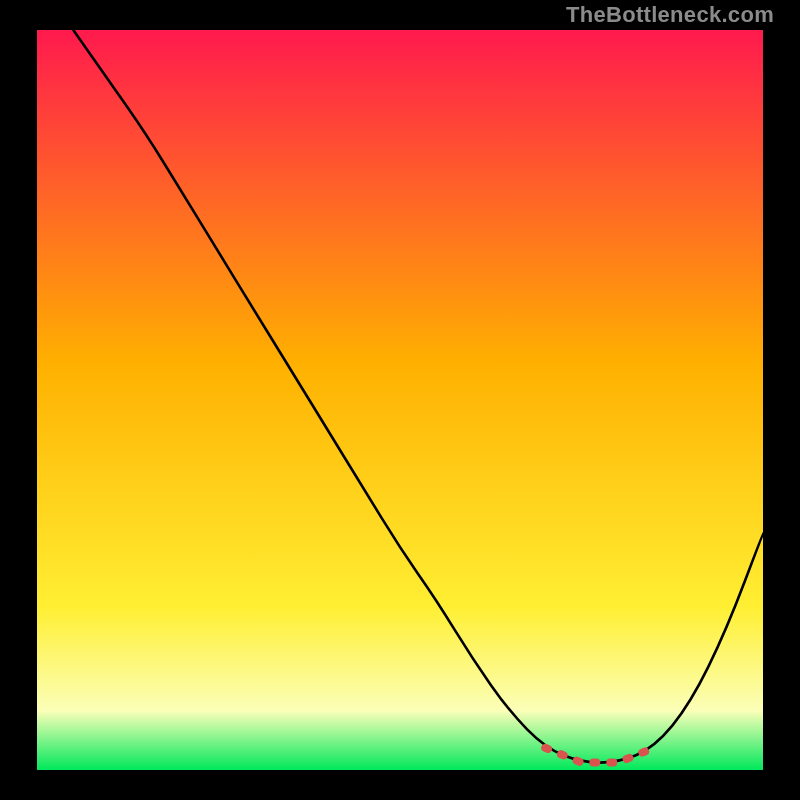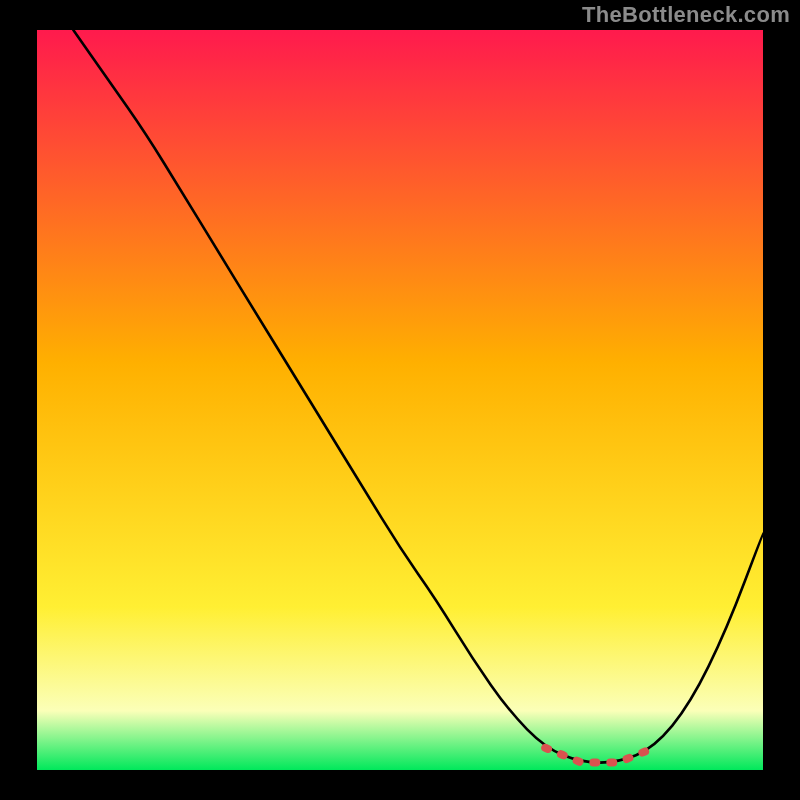--- a/index.html
+++ b/index.html
@@ -19,21 +19,21 @@
     position: absolute;
     top: 0;
     left: 0;
     width: 800px;
     height: 800px;
     display: block;
   }
   .watermark {
     position: absolute;
     top: 2px;
-    right: 10px;
+    right: 26px;
     font-family: Arial, Helvetica, sans-serif;
     font-size: 22px;
     font-weight: 600;
     color: #8b8b8b;
     letter-spacing: 0.3px;
     user-select: none;
   }
 </style>
 </head>
 <body>

